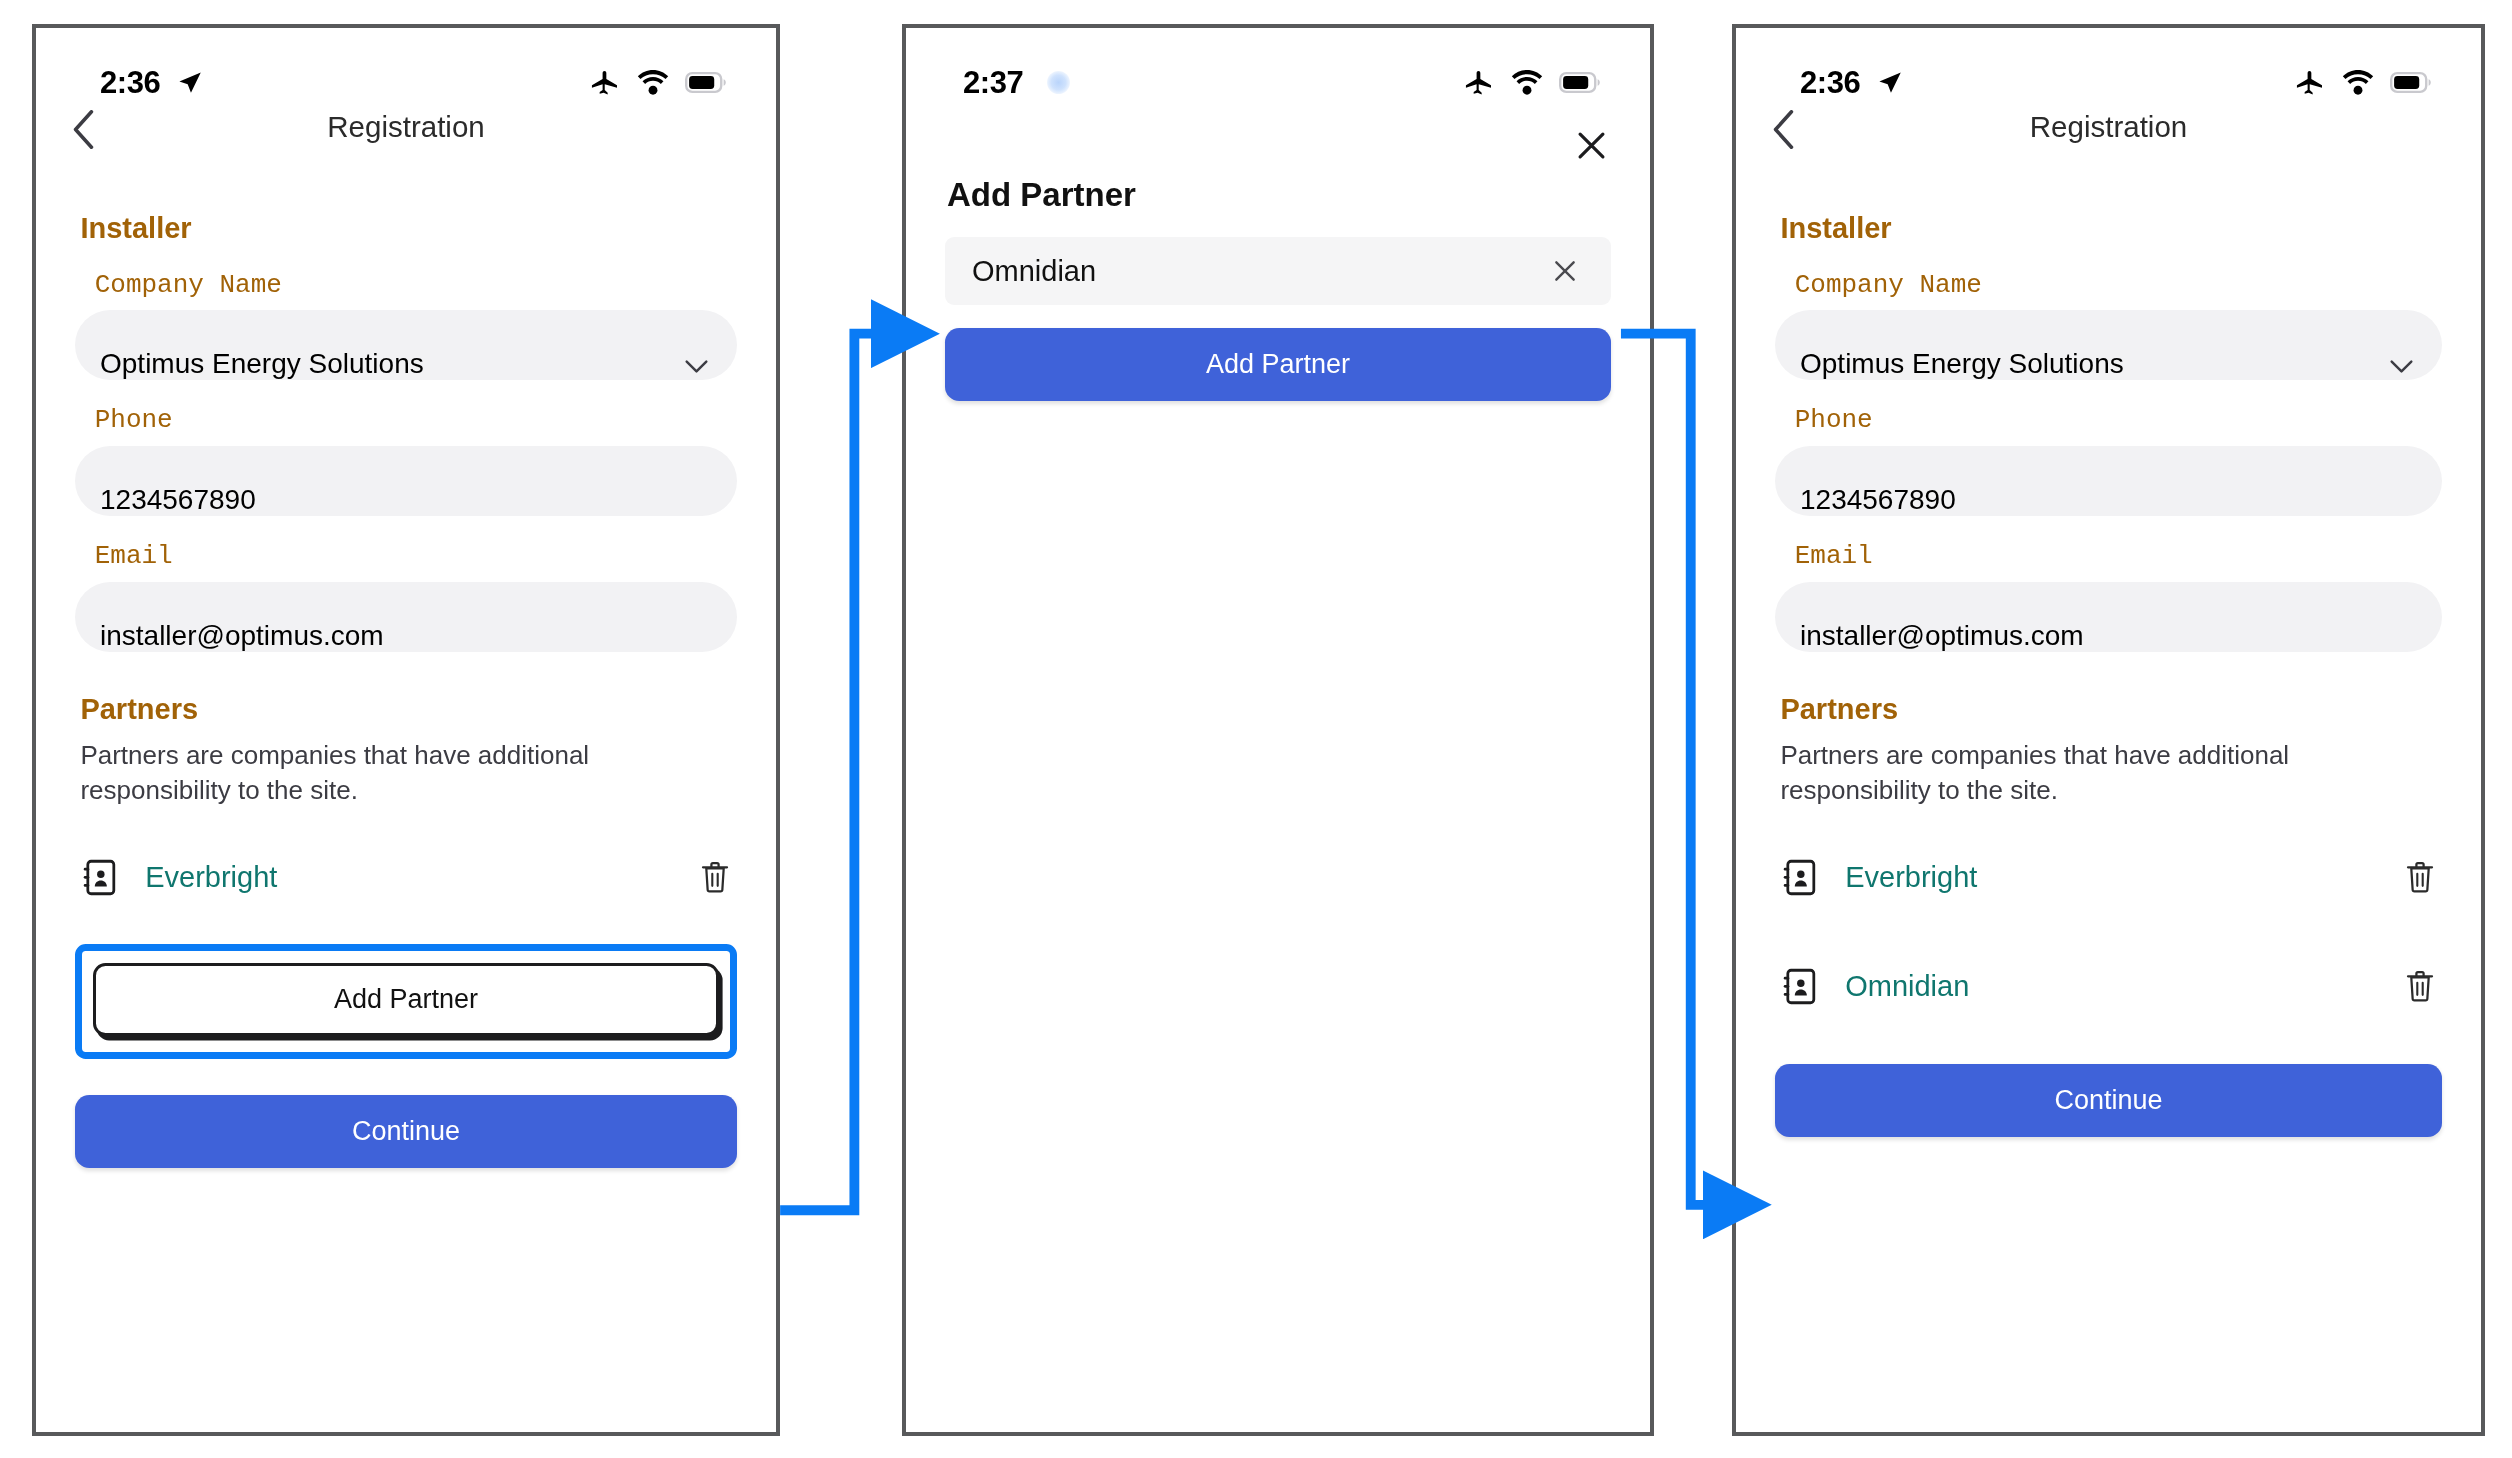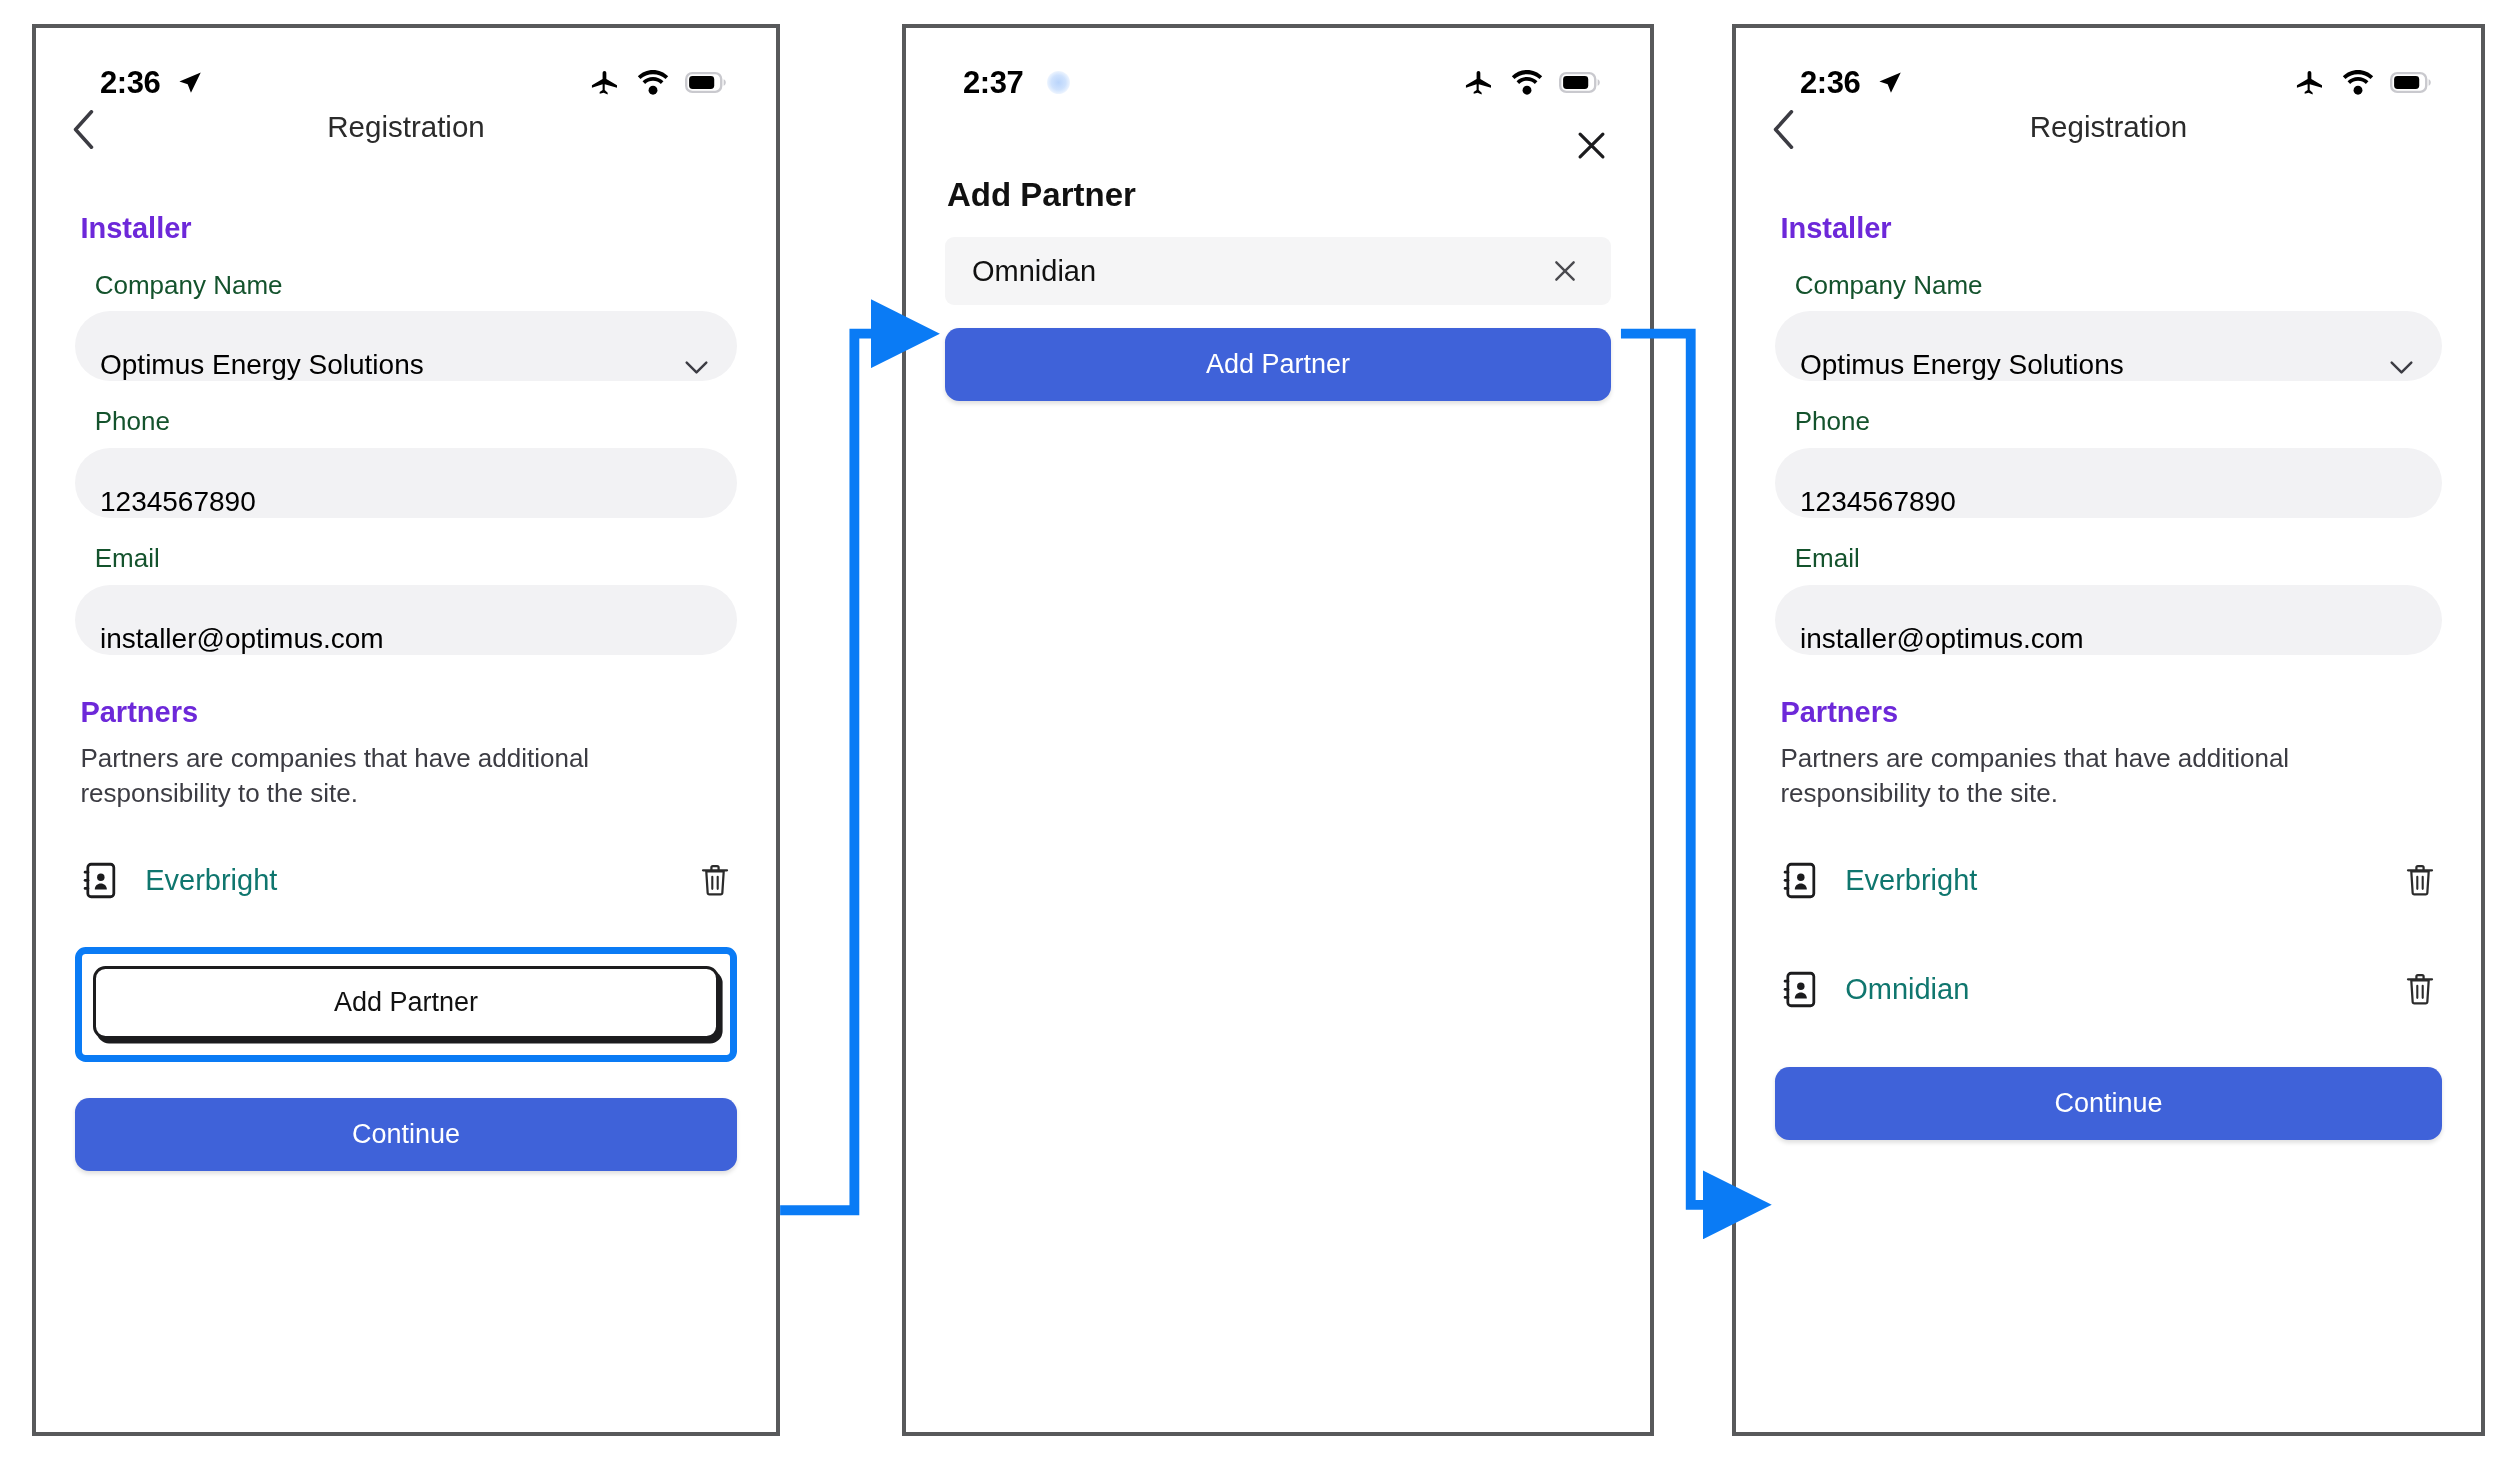--- a/index.html
+++ b/index.html
@@ -51,26 +51,27 @@
   }
   .nav-back { width: 36px; height: 39px; display:flex; align-items:center; }
   .nav-title {
     position:absolute; left:0; right:0; text-align:center;
     font-size: 29.5px; color:#2b2b2b; font-weight: 400;
   }
 
   
   .body { padding: 19.7px 39px 0 39px; }
   .section-title {
-    font-size: 29px; font-weight: 700; color:#6d28d9;
+    font-size: 29px; font-weight: 700; color:#a16207;
     margin: 16px 0 0 5.4px;
   }
   .field-label {
-    font-size: 26px; color:#14532d; font-weight: 400;
+    font-size: 26px; color:#a16207; font-weight: 400;
     margin: 25px 0 10.7px 19.7px;
+    font-family: Liberation Mono, monospace;
   }
   .field {
     height: 70px;
     background: #f2f2f4;
     border-radius: 36px;
     display:flex; align-items:flex-end;
     padding: 0 27px 0 25px;
     justify-content: space-between;
   }
   .field-value { font-size: 28px; color:#000; }

